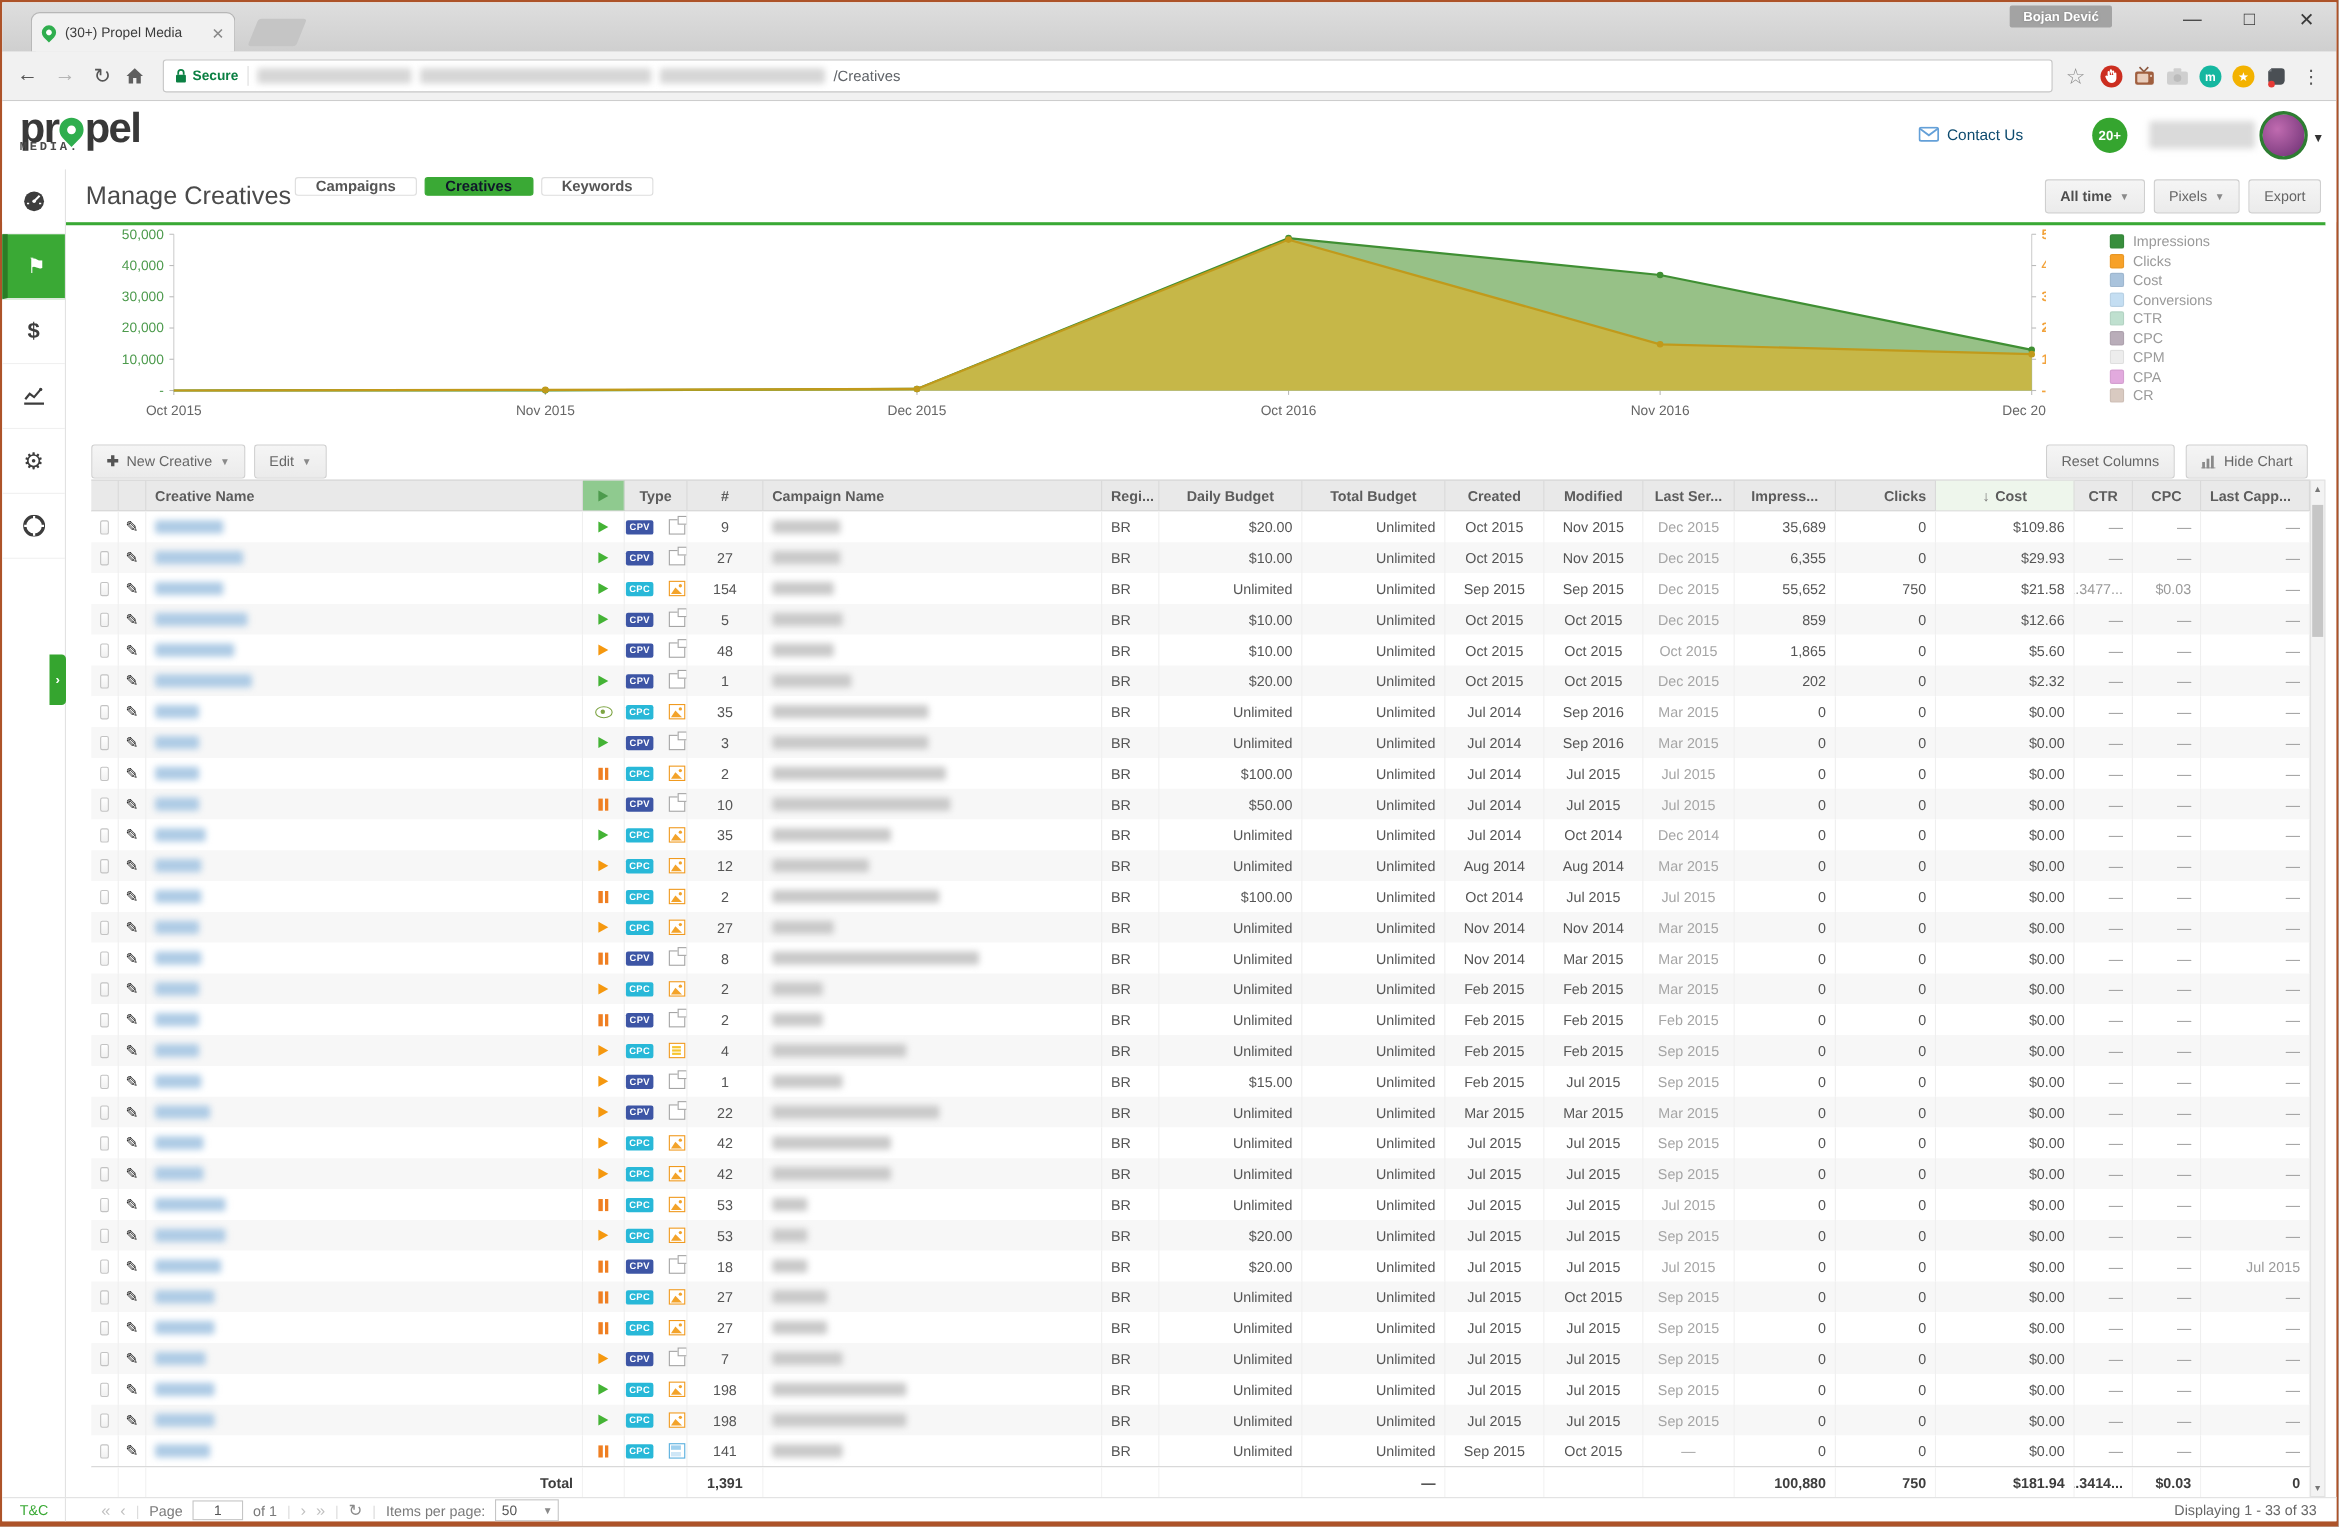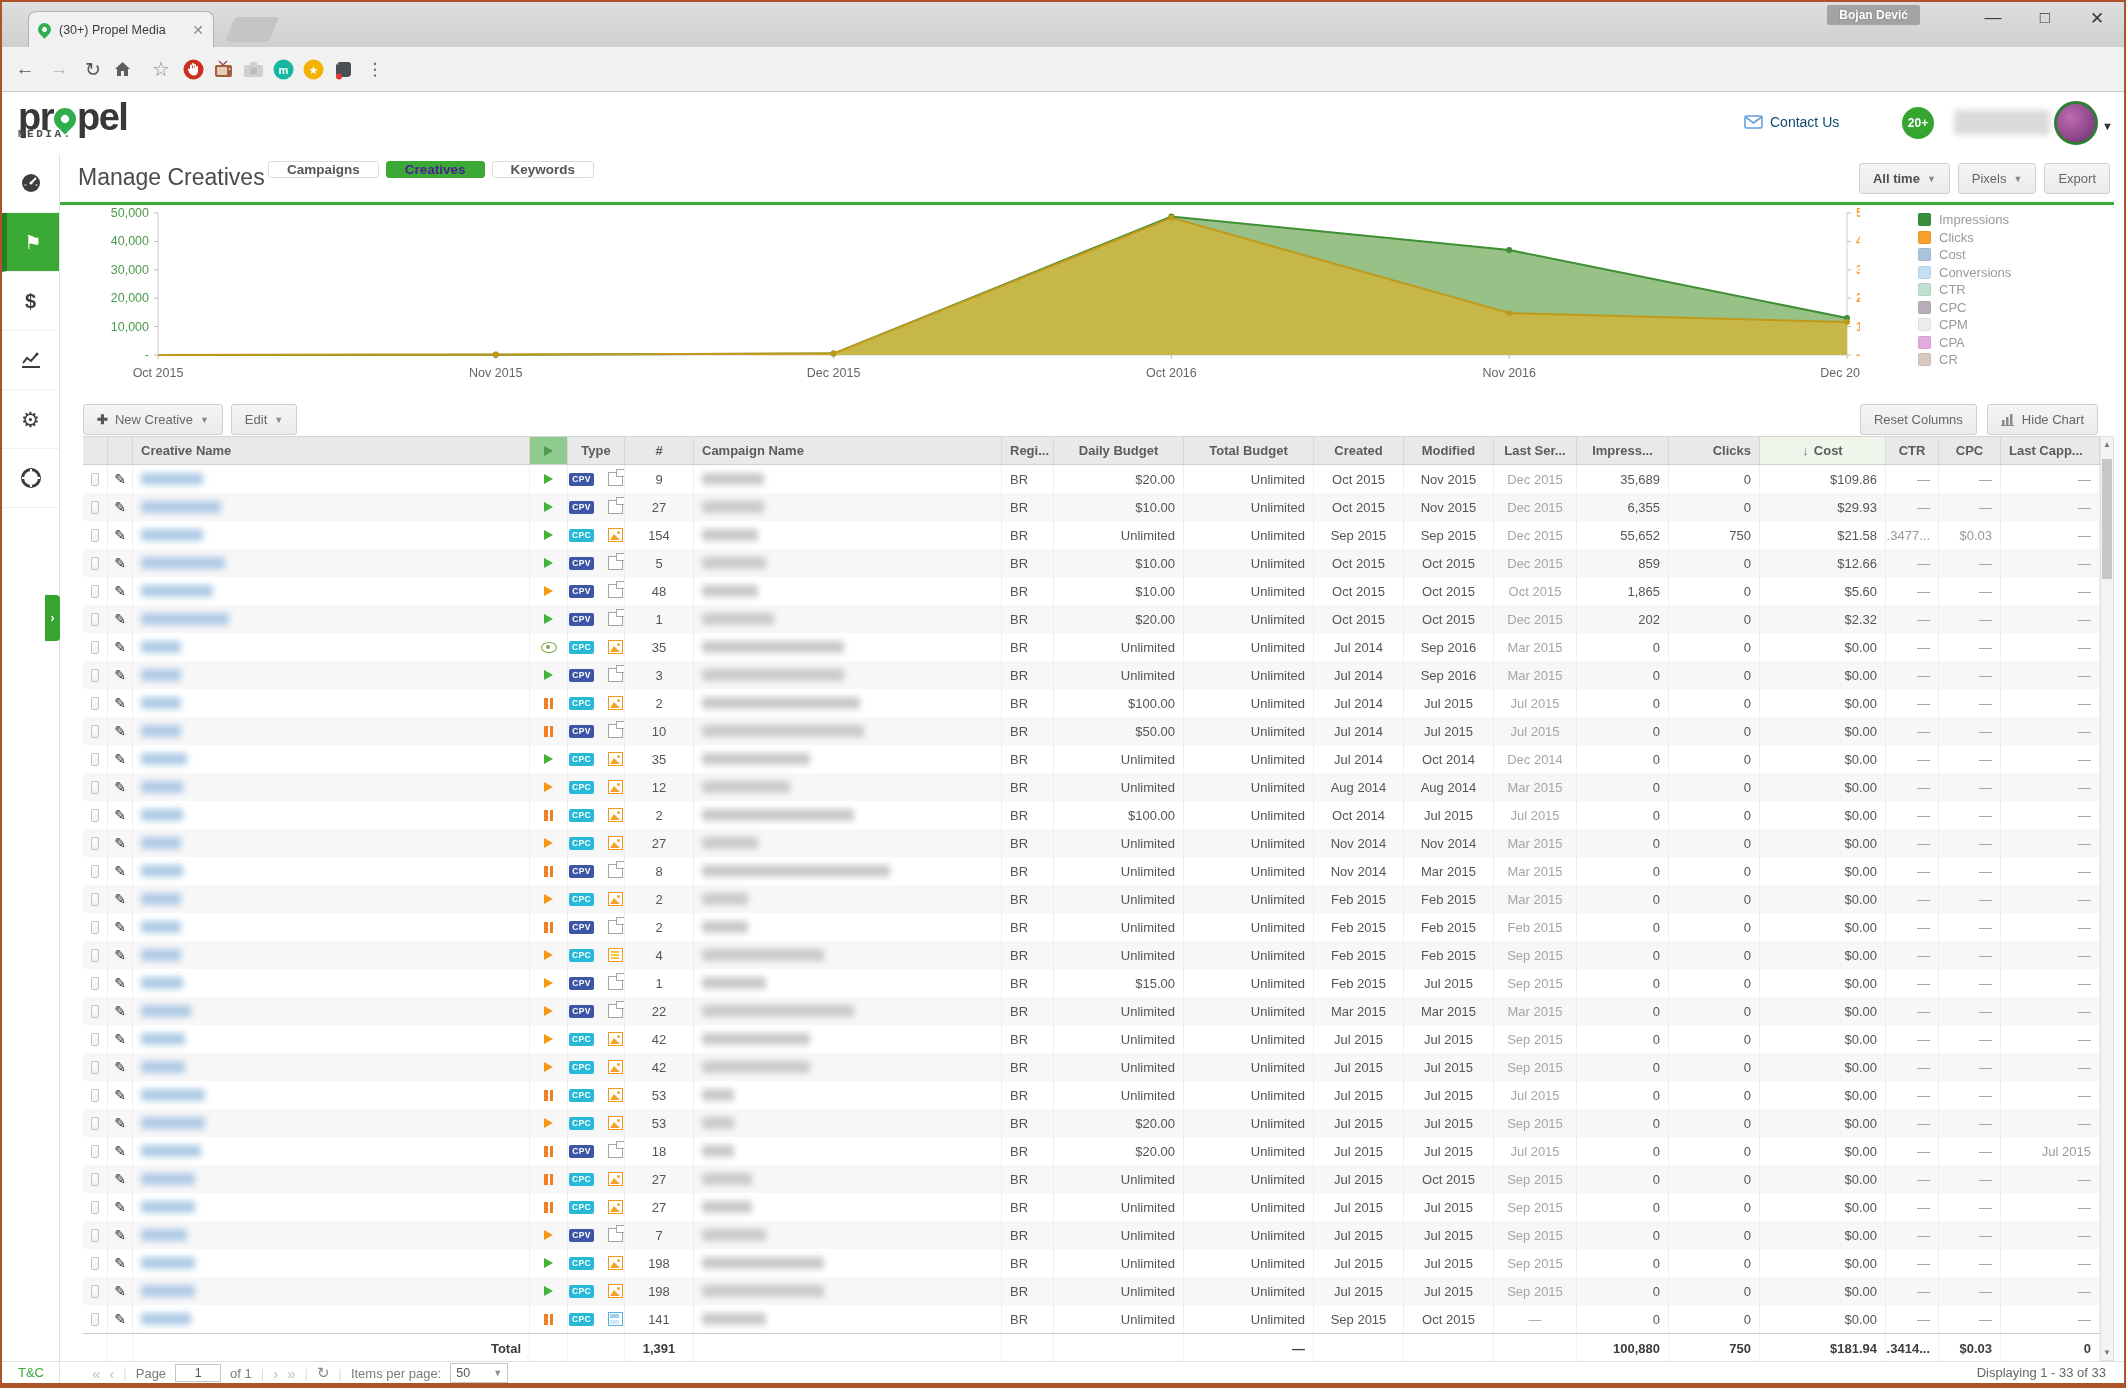--- a/index.html
+++ b/index.html
@@ -44,21 +44,21 @@
   .hdr-nameblur{position:absolute;left:1952px;top:18px;width:96px;height:25px;background:#dadada;}
   .avatar{position:absolute;left:2052px;top:9px;width:44px;height:44px;border-radius:50%;border:3px solid #2e7d32;
       background:radial-gradient(circle at 35% 35%,#c06bb0,#6a2f72);}
   .avatar-caret{position:absolute;left:2100px;top:28px;color:#333;font-size:11px;}
   
   .pagehead{position:absolute;left:0;top:152px;width:100%;height:48px;background:#fff;}
   .page-title{position:absolute;left:76px;top:10px;font-size:23px;color:#4a4a4a;}
   .tabs{position:absolute;left:266px;top:7px;display:flex;gap:7px;}
   .tabbtn{height:17px;padding:0 18px;background:#fff;border:1px solid #ddd;border-radius:3px;color:#555;
       font-size:13.5px;font-weight:bold;display:flex;align-items:center;}
-  .tabbtn.active{background:#3aa935;border-color:#3aa935;color:#4c1d95;}
+  .tabbtn.active{background:#3aa935;border-color:#3aa935;color:#0f172a;}
   .ph-right{position:absolute;right:14px;top:9px;display:flex;gap:8px;}
   .btn{background:linear-gradient(#f5f5f5,#ebebeb);border:1px solid #cfcfcf;border-radius:3px;color:#666;
       font-size:13px;height:31px;padding:0 13px;display:flex;align-items:center;gap:7px;}
   .btn b{color:#4e4e4e;}
   .caret{font-size:9px;color:#8a8a8a;}
   .green-rule{position:absolute;left:58px;top:200px;width:2054px;height:3px;background:#3aa935;}
   
   .chart-wrap{position:absolute;left:58px;top:203px;width:2054px;height:194px;background:#fff;}
   .legend{position:absolute;left:1858px;top:6px;}
   .lg-item{display:flex;align-items:center;gap:8px;height:17.5px;}
@@ -148,20 +148,35 @@
 
   <div class="browser-toolbar">
     <span class="navic">←</span>
     <span class="navic dis">→</span>
     <span class="navic">↻</span>
     <span class="navic">
       <svg width="17" height="16" viewBox="0 0 17 16">
           <path d="M8.5 1 1 8h2v7h4v-5h3v5h4V8h2z" fill="#5f5f5f"></path>
         </svg>
     </span>
+    <div class="omnibox">
+      <span class="secure">
+        <svg width="11" height="14" viewBox="0 0 11 14">
+            <rect x="1" y="6" width="9" height="7" rx="1" fill="#0b8043"></rect>
+            <path d="M3 6V4a2.5 2.5 0 0 1 5 0v2" stroke="#0b8043" stroke-width="1.6" fill="none"></path>
+          </svg>
+        <span>Secure</span>
+      </span>
+      <span class="vsep"></span>
+      <span class="blur urlblur" style="width:140px"></span>
+      <span class="blur urlblur" style="width:210px"></span>
+      <span class="blur urlblur" style="width:150px"></span>
+      <span class="urlpath">/Creatives</span>
+      <span style="flex:1"></span>
+    </div>
     <span class="navic" style="font-size:20px;color:#8b8b8b">☆</span>
     <span class="extic">
       <svg width="21" height="21" viewBox="0 0 21 21">
           <circle cx="10.5" cy="10.5" r="10" fill="#cc2e20"></circle>
           <path d="M7 11V6.5a1 1 0 0 1 2 0V10m0-4.5V5a1 1 0 0 1 2 0v5m0-4a1 1 0 0 1 2 0v5m0-3a1 1 0 0 1 2 0v4c0 2.5-1.5 4.5-4 4.5s-4-1.5-5-3.5L5 11c-.5-1 .8-2 1.6-1z" fill="#fff"></path>
         </svg>
     </span>
     <span class="extic">
       <svg width="21" height="19" viewBox="0 0 21 19">
           <path d="M6 1l4 4 4-4" stroke="#8d5b43" stroke-width="1.5" fill="none"></path>

